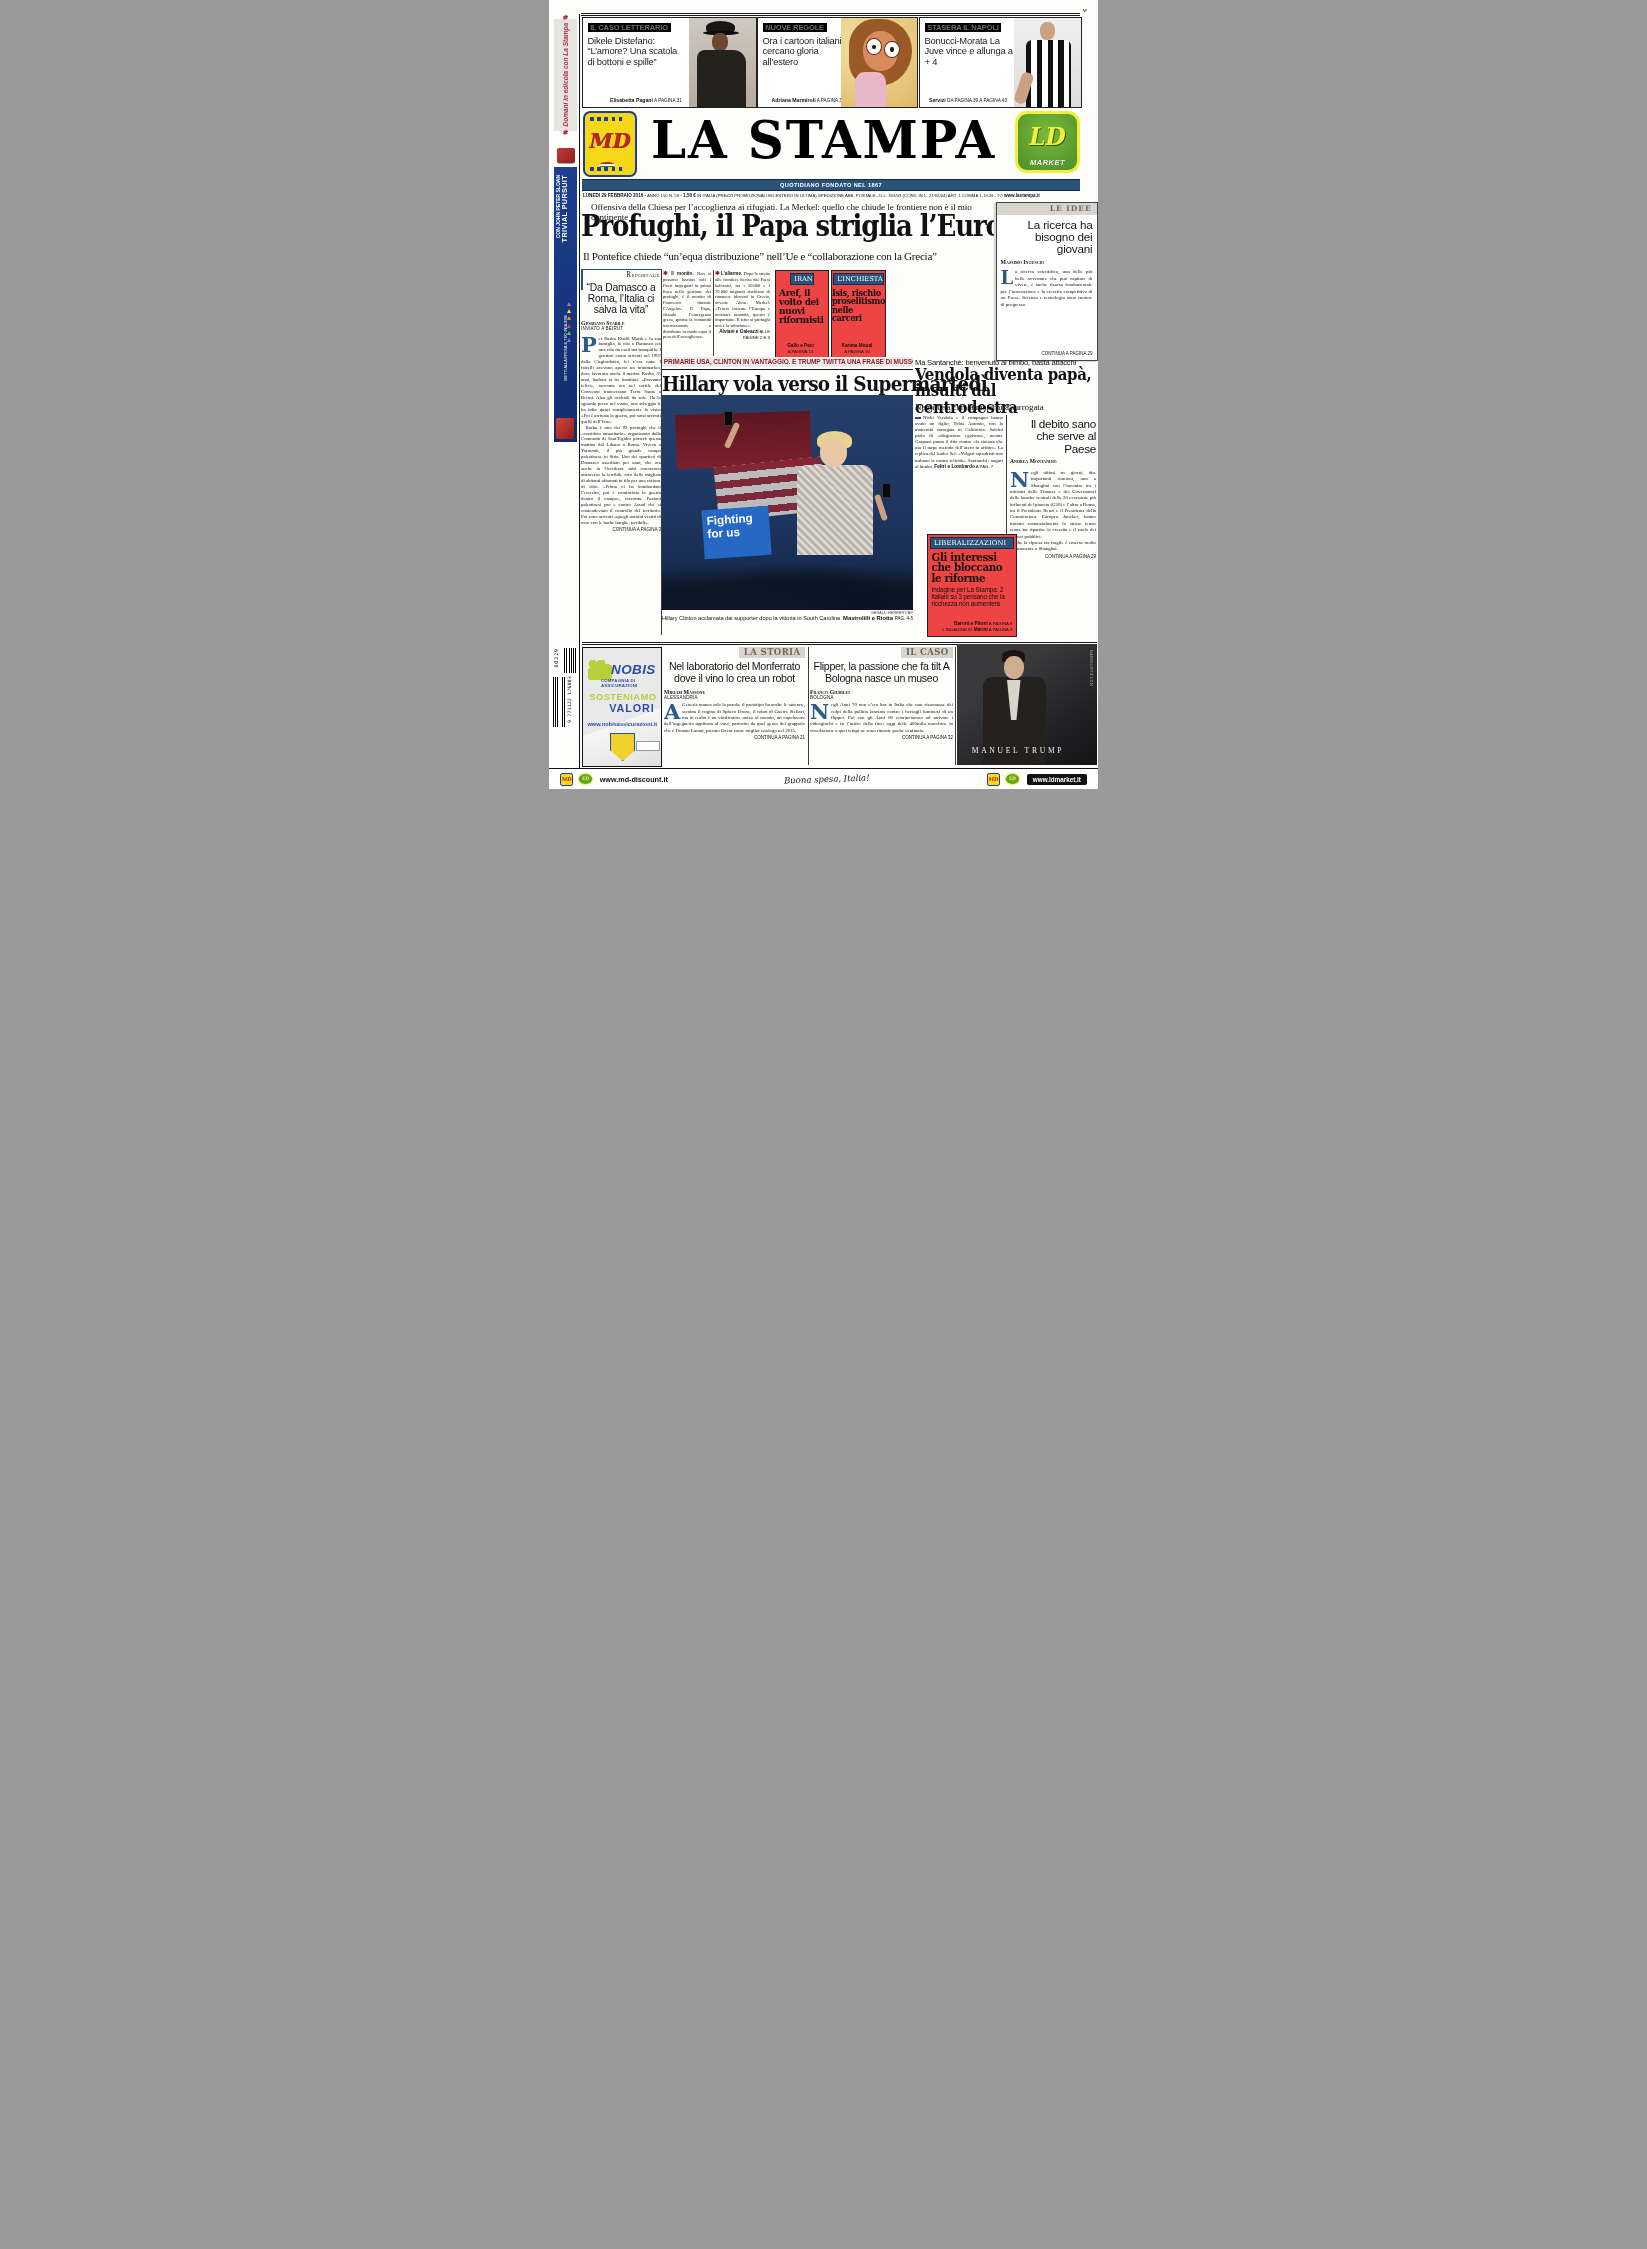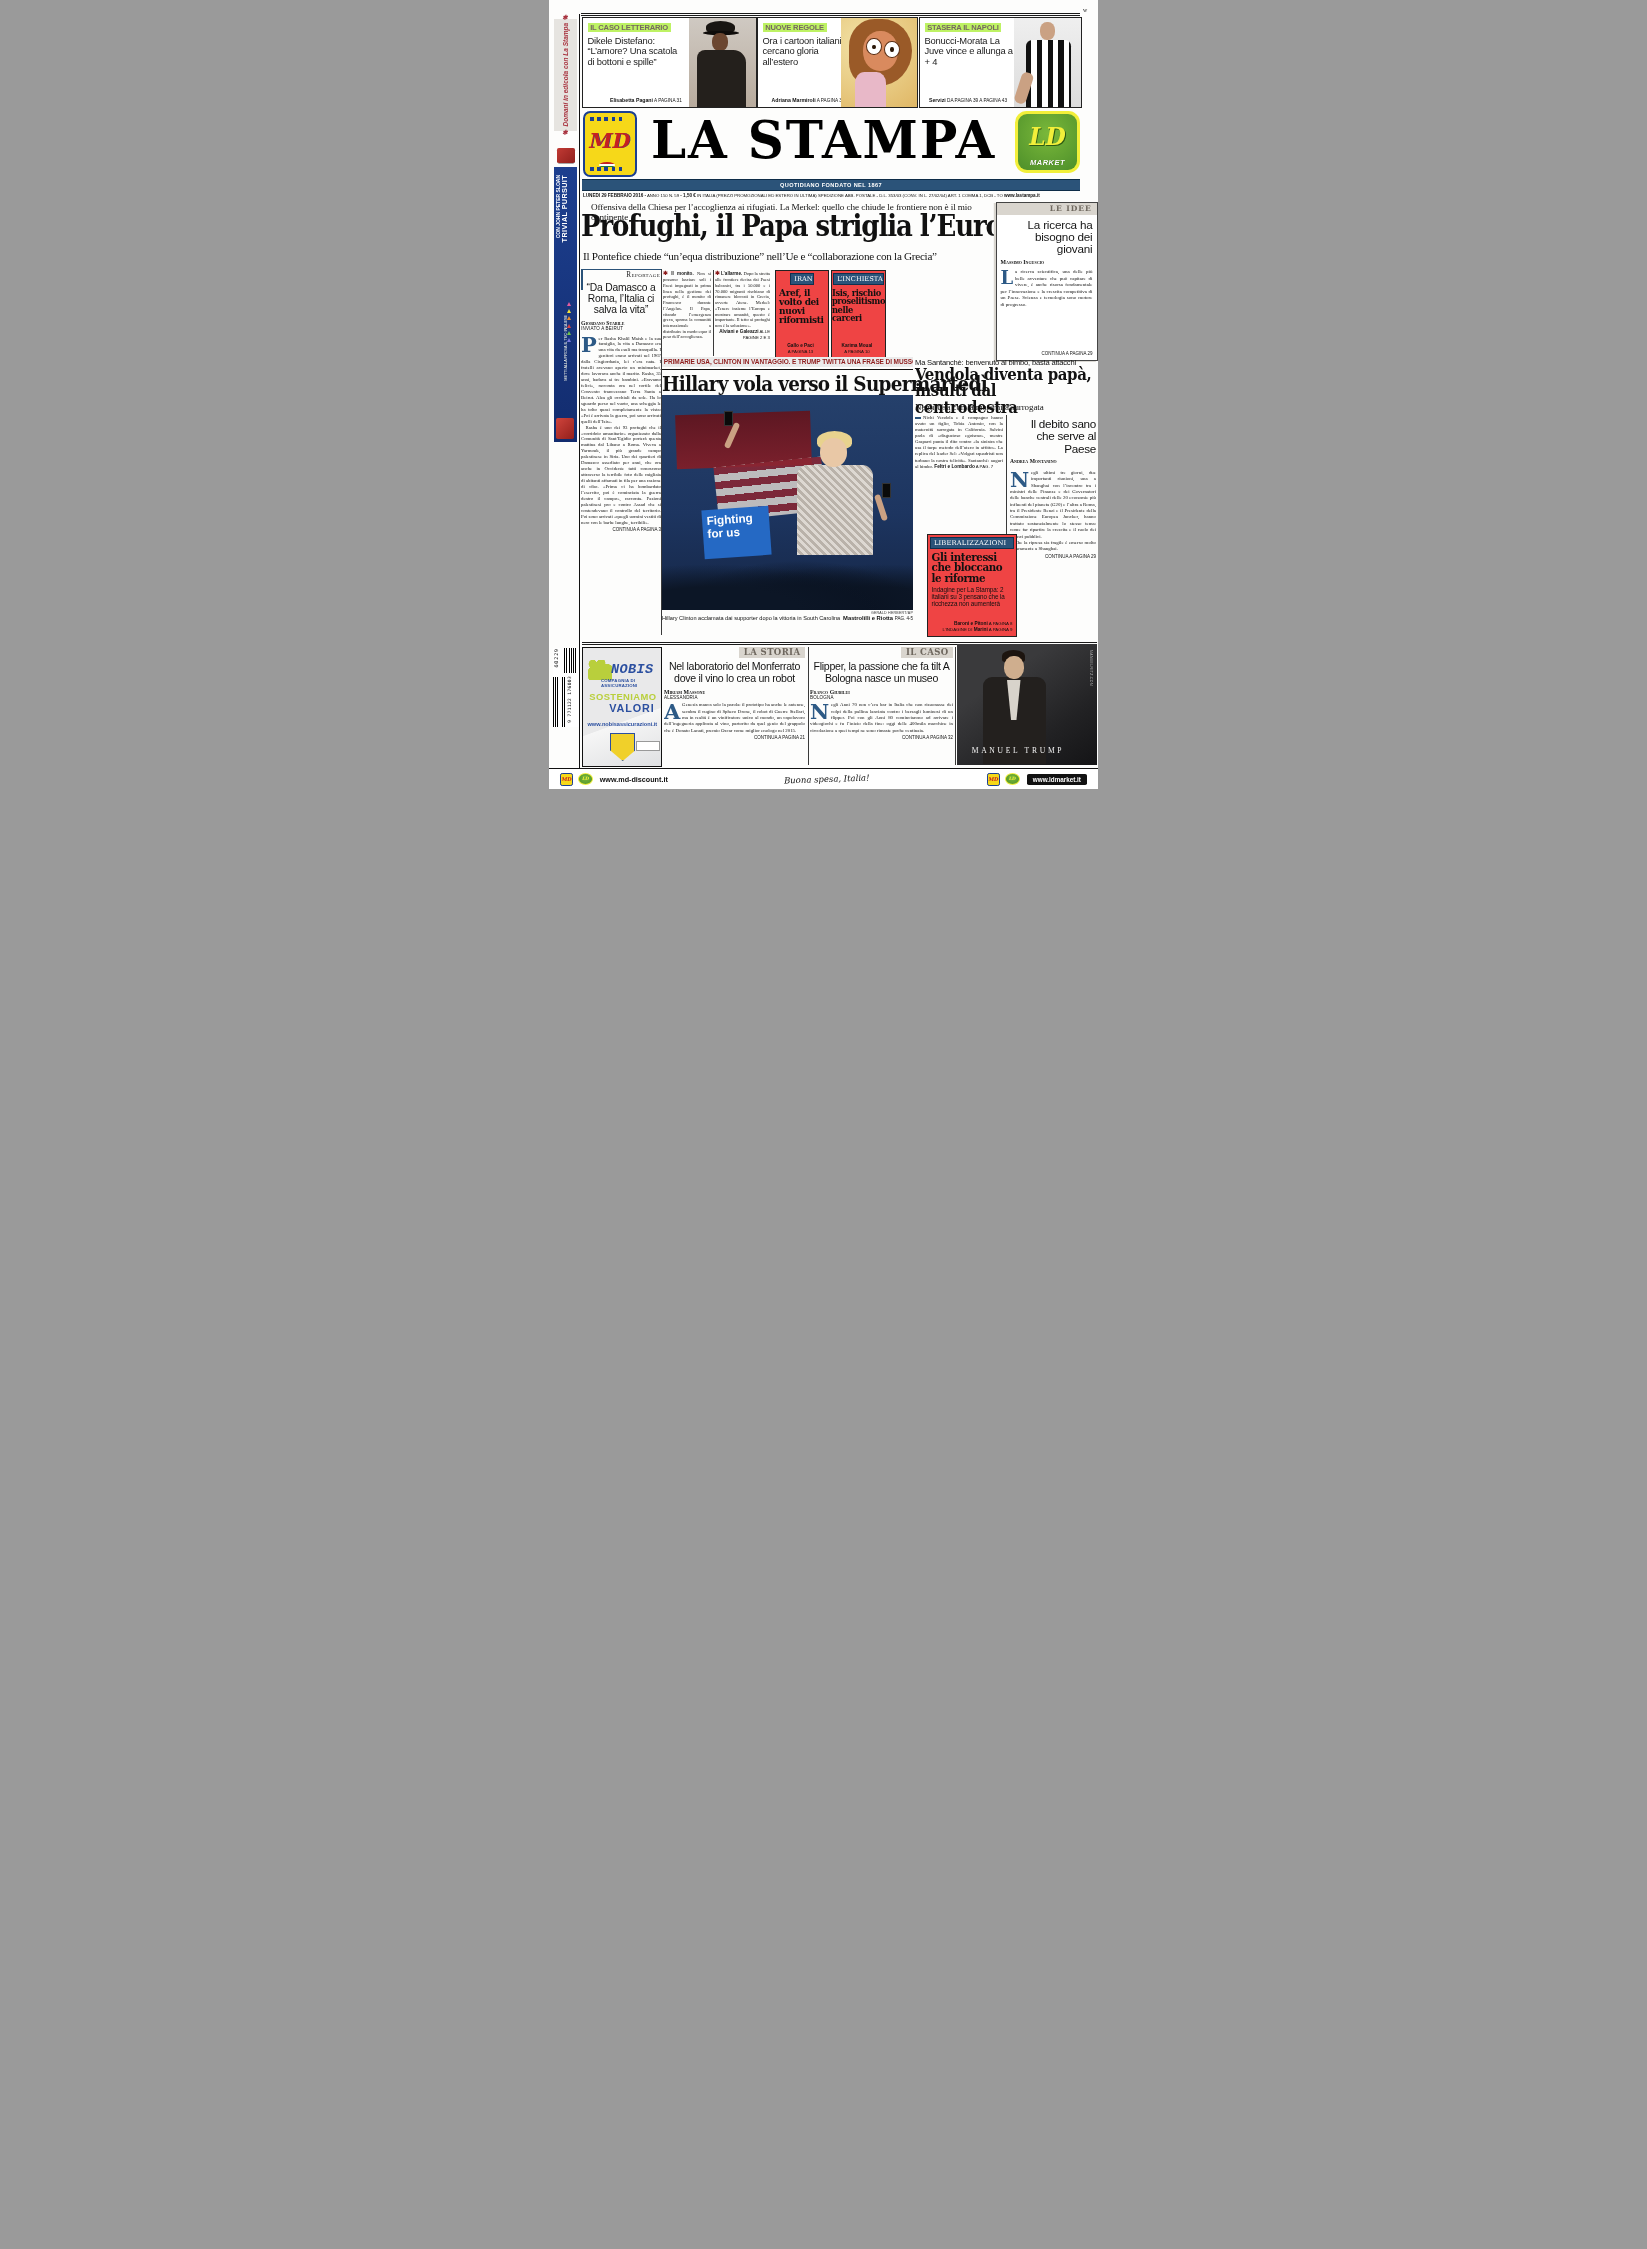--- a/index.html
+++ b/index.html
@@ -35,21 +35,21 @@
   .bcnum2{position:absolute;left:14.4px;top:28px;writing-mode:vertical-rl;transform:rotate(180deg);
     font-family:"DejaVu Sans Mono",monospace;font-size:4.5px;letter-spacing:0.4px;}
 
   .content-rule{left:30px;top:13.5px;height:754px;border-left:0.9px solid #111;}
   .corner-w{left:534px;top:7.2px;font-size:5.8px;font-family:"Liberation Serif",serif;color:#222;}
   .top-rule{left:32px;top:12.6px;width:499px;}
 
   
   .teaser{top:17px;height:89px;background:#fff;border:0.7px solid #222;overflow:hidden;}
   .t1{left:33px;width:173px;} .t2{left:208px;width:159px;} .t3{left:370px;width:161px;}
-  .teaser .label{display:inline-block;margin:4.5px 0 0 4.5px;padding:0.4px 2.7px;background:#bef264;
+  .teaser .label{display:inline-block;margin:4.5px 0 0 4.5px;padding:0.4px 2.7px;background:#000000;
     color:#75695f;font-weight:bold;font-size:7.6px;letter-spacing:-0.2px;
     font-family:"Liberation Sans",sans-serif;}
   .teaser .head{margin:3.6px 0 0 4.5px;font-family:"Liberation Sans",sans-serif;font-weight:300;
     font-size:9.4px;line-height:1.12;color:#1c1c1c;letter-spacing:-0.2px;}
   .teaser .by{position:absolute;bottom:3.6px;left:4.5px;font-family:"Liberation Sans",sans-serif;
     font-size:4.7px;}
   .teaser .by b{font-size:5.2px;}
   .tphoto{position:absolute;top:0;right:0;bottom:0;overflow:hidden;}
   .t1 .head,.t2 .head{width:92px;} .t3 .head{width:90px;}
   
@@ -218,21 +218,21 @@
 
   
   .bot-rule{left:33px;top:642px;width:515px;}
   .nobis{left:33px;top:647px;width:78px;height:118px;border:1.1px solid #111;
     background:linear-gradient(160deg,#e9e9ea 60%,#f6f6f6 60.5%,#dfe0e2);overflow:hidden;}
   .nobis .ppl{position:absolute;left:5.4px;top:11.7px;width:24px;height:20px;
     background:radial-gradient(circle at 20% 20%,#b9cf3c 4px,transparent 4.5px),
                radial-gradient(circle at 55% 15%,#b9cf3c 4px,transparent 4.5px),
                radial-gradient(circle at 35% 70%,#b9cf3c 9px,transparent 9.4px),
                radial-gradient(circle at 75% 65%,#b9cf3c 9px,transparent 9.4px);}
-  .nobis .nm{position:absolute;left:28px;top:13.5px;font-family:Liberation Mono, monospace;
+  .nobis .nm{position:absolute;left:28px;top:13.5px;font-family:Liberation Sans, sans-serif;
     font-weight:bold;font-style:italic;font-size:13.5px;color:#2b4fa0;letter-spacing:0.4px;}
   .nobis .tg{position:absolute;left:18px;top:30px;font-family:"Liberation Sans",sans-serif;
     font-weight:bold;font-size:4.3px;color:#2b4fa0;letter-spacing:0.2px;}
   .nobis .l1{position:absolute;left:6.3px;top:43px;font-family:"Liberation Sans",sans-serif;
     font-weight:bold;font-size:9.4px;color:#b9cf3c;letter-spacing:0.4px;}
   .nobis .l2{position:absolute;right:6.3px;top:54px;font-family:"Liberation Sans",sans-serif;
     font-weight:bold;font-size:10.8px;color:#2b4fa0;letter-spacing:0.9px;}
   .nobis .url{position:absolute;left:4.5px;top:73px;font-family:"Liberation Sans",sans-serif;
     font-weight:bold;font-size:5.6px;color:#2b4fa0;}
   .nobis .shield{position:absolute;left:27px;top:85px;width:23.4px;height:26px;background:#f0d02a;

